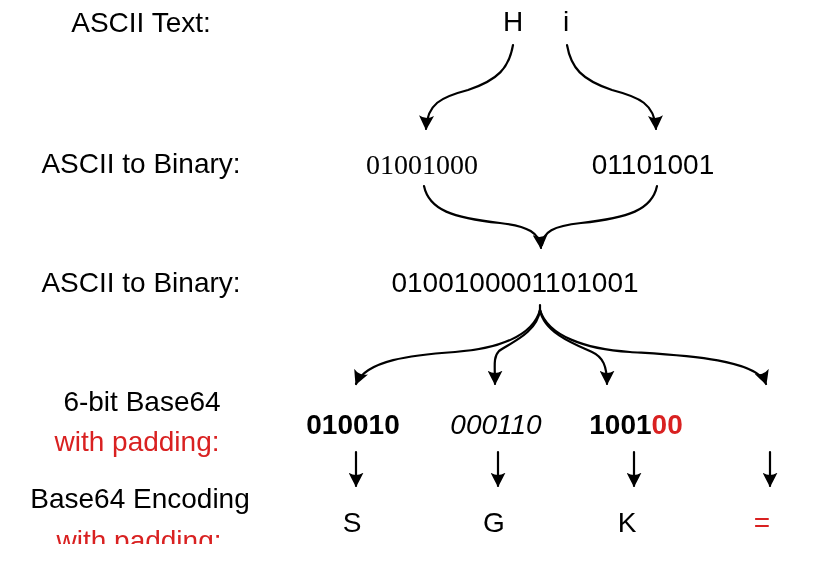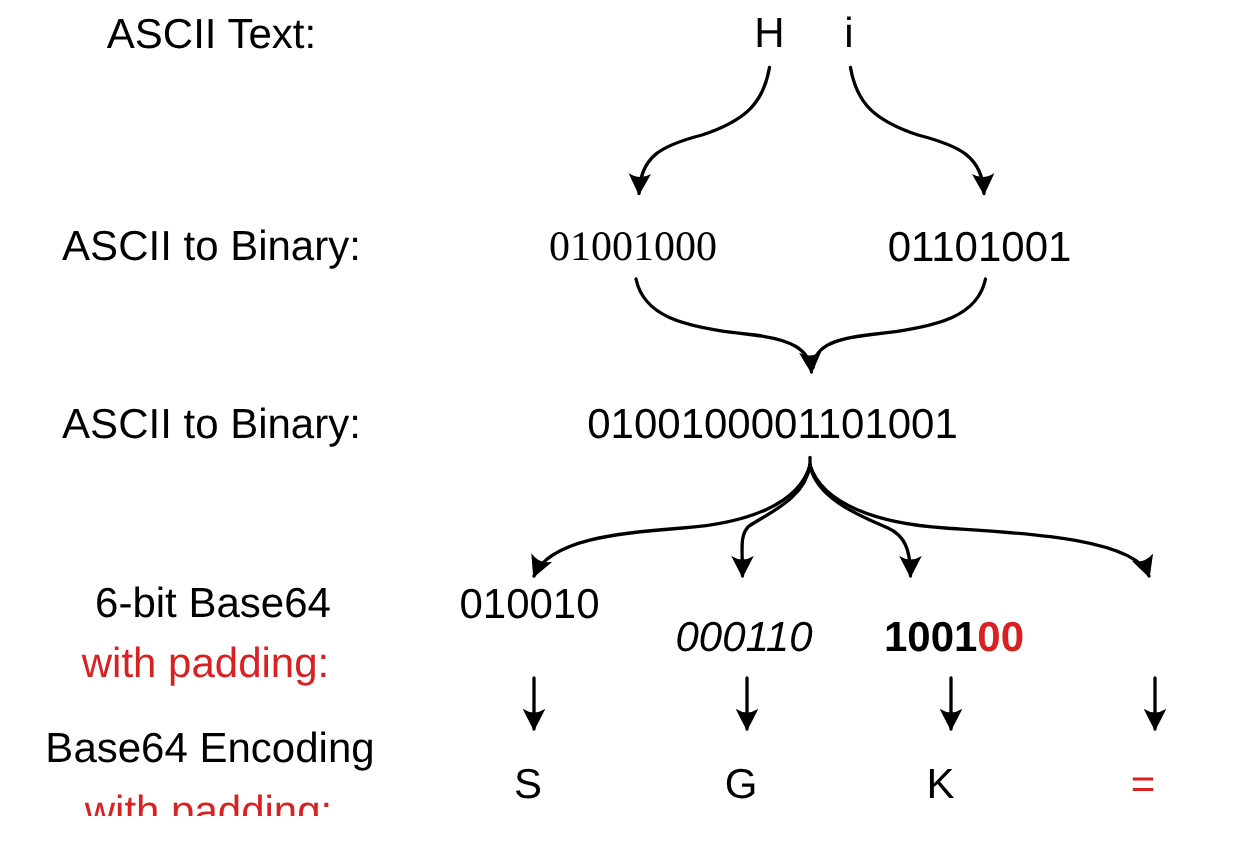--- a/index.html
+++ b/index.html
@@ -74,21 +74,21 @@
   <div class="abs red" style="left:139px; top:541px;">with padding:</div>
 
   <div class="abs" style="left:513px; top:22px;">H</div>
   <div class="abs" style="left:566px; top:22px;">i</div>
 
   <div class="abs" style="left:422px; top:165px;font-family:Liberation Serif, serif;">01001000</div>
   <div class="abs" style="left:653px; top:165px;">01101001</div>
 
   <div class="abs" style="left:515px; top:283px;">0100100001101001</div>
 
-  <div class="abs" style="left:353px; top:403px;"><span>010010</span><span class="red"></span></div>
+  <div class="abs" style="left:353px; top:425px;font-weight:bold;"><span>010010</span><span class="red"></span></div>
   <div class="abs" style="left:496px; top:425px;font-style:italic;"><span>000110</span><span class="red"></span></div>
   <div class="abs" style="left:636px; top:425px;font-weight:bold;"><span>1001</span><span class="red">00</span></div>
 
   <div class="abs" style="left:352px; top:523px;">S</div>
   <div class="abs" style="left:494px; top:523px;">G</div>
   <div class="abs" style="left:627px; top:523px;">K</div>
   <div class="abs red" style="left:762px; top:523px;">=</div>
 
 </div>
 

